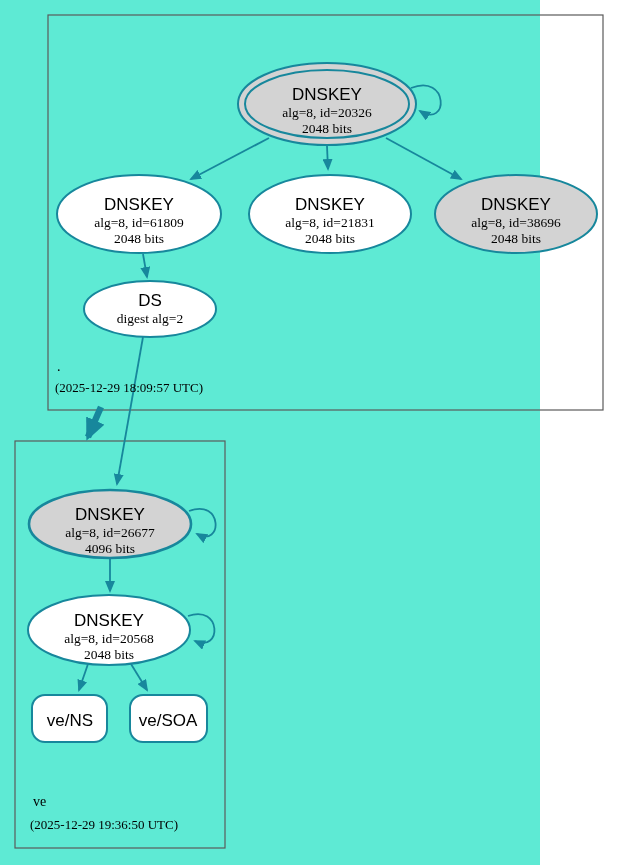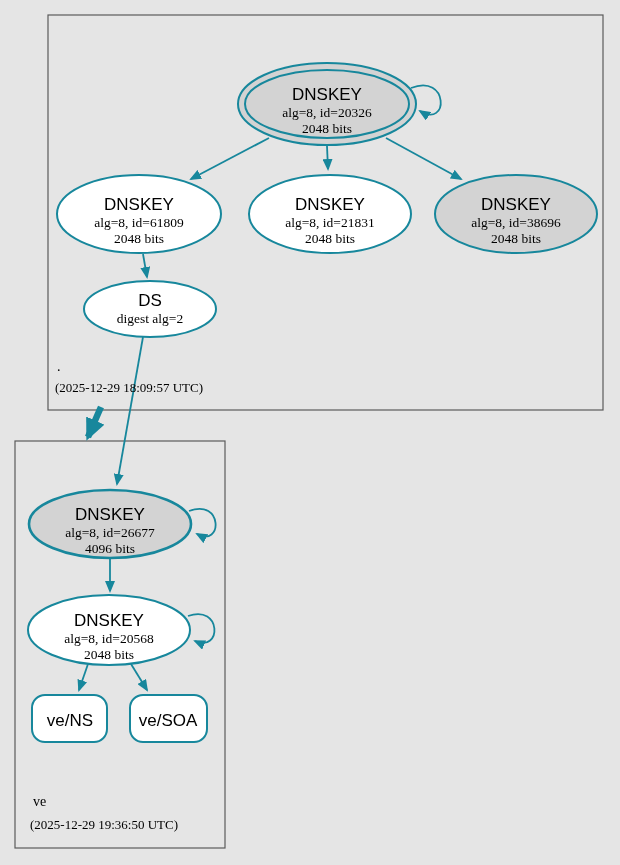--- a/index.html
+++ b/index.html
@@ -1,19 +1,19 @@
 <!DOCTYPE html>
 <html style="--accent: #17879c; --node_fill: #d3d3d3; --box_border: #5a5a5a;"><head>
 <meta charset="utf-8">
 <style>
   html,body{margin:0;padding:0;background:#ffffff;}
   .canvas{
     position:relative;
-    width:620px;height:865px;
-    background:#e5e5e5;
+    width:540px;height:865px;
+    background:#5eead4;
     font-family:"Liberation Serif", serif;
   }
   svg{display:block;}
   .zonebox{fill:none;stroke:var(--box_border);stroke-width:1.2;}
   .edge{fill:none;stroke:var(--accent);stroke-width:1.8;}
   .edge-thick{fill:none;stroke:var(--accent);stroke-width:6.5;}
   .node{stroke:var(--accent);stroke-width:2;}
   .node-thick{stroke:var(--accent);stroke-width:2.6;}
   .fill-gray{fill:var(--node_fill);}
   .fill-white{fill:#ffffff;}

